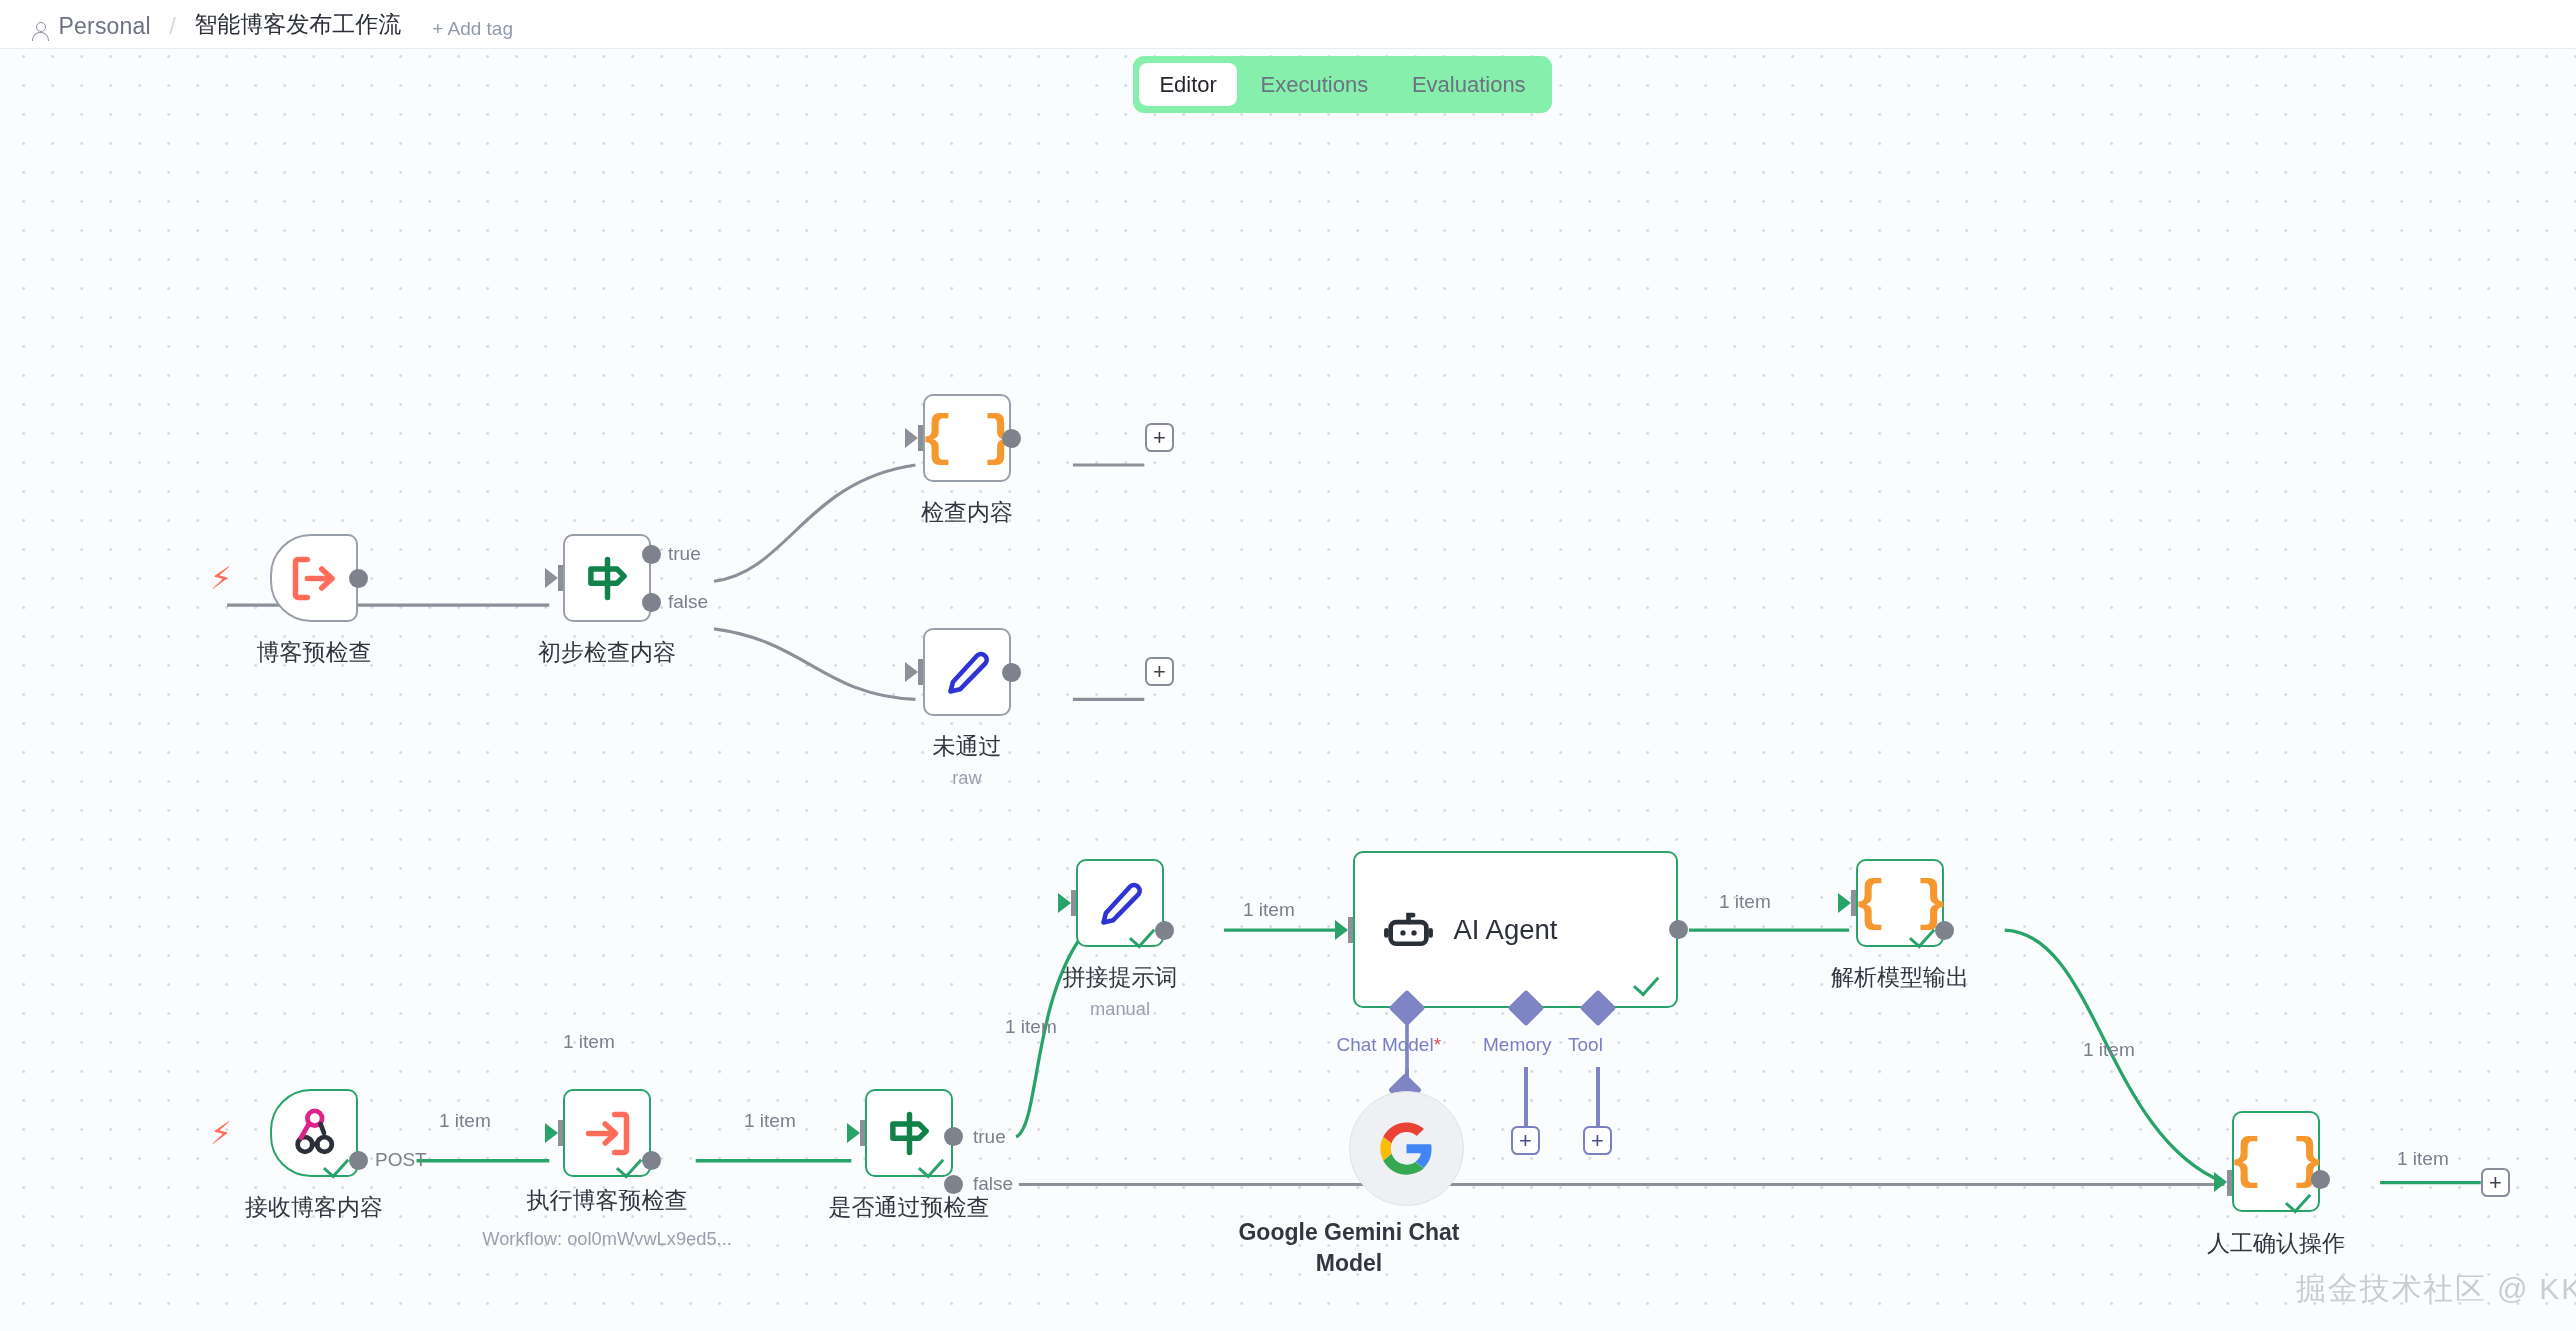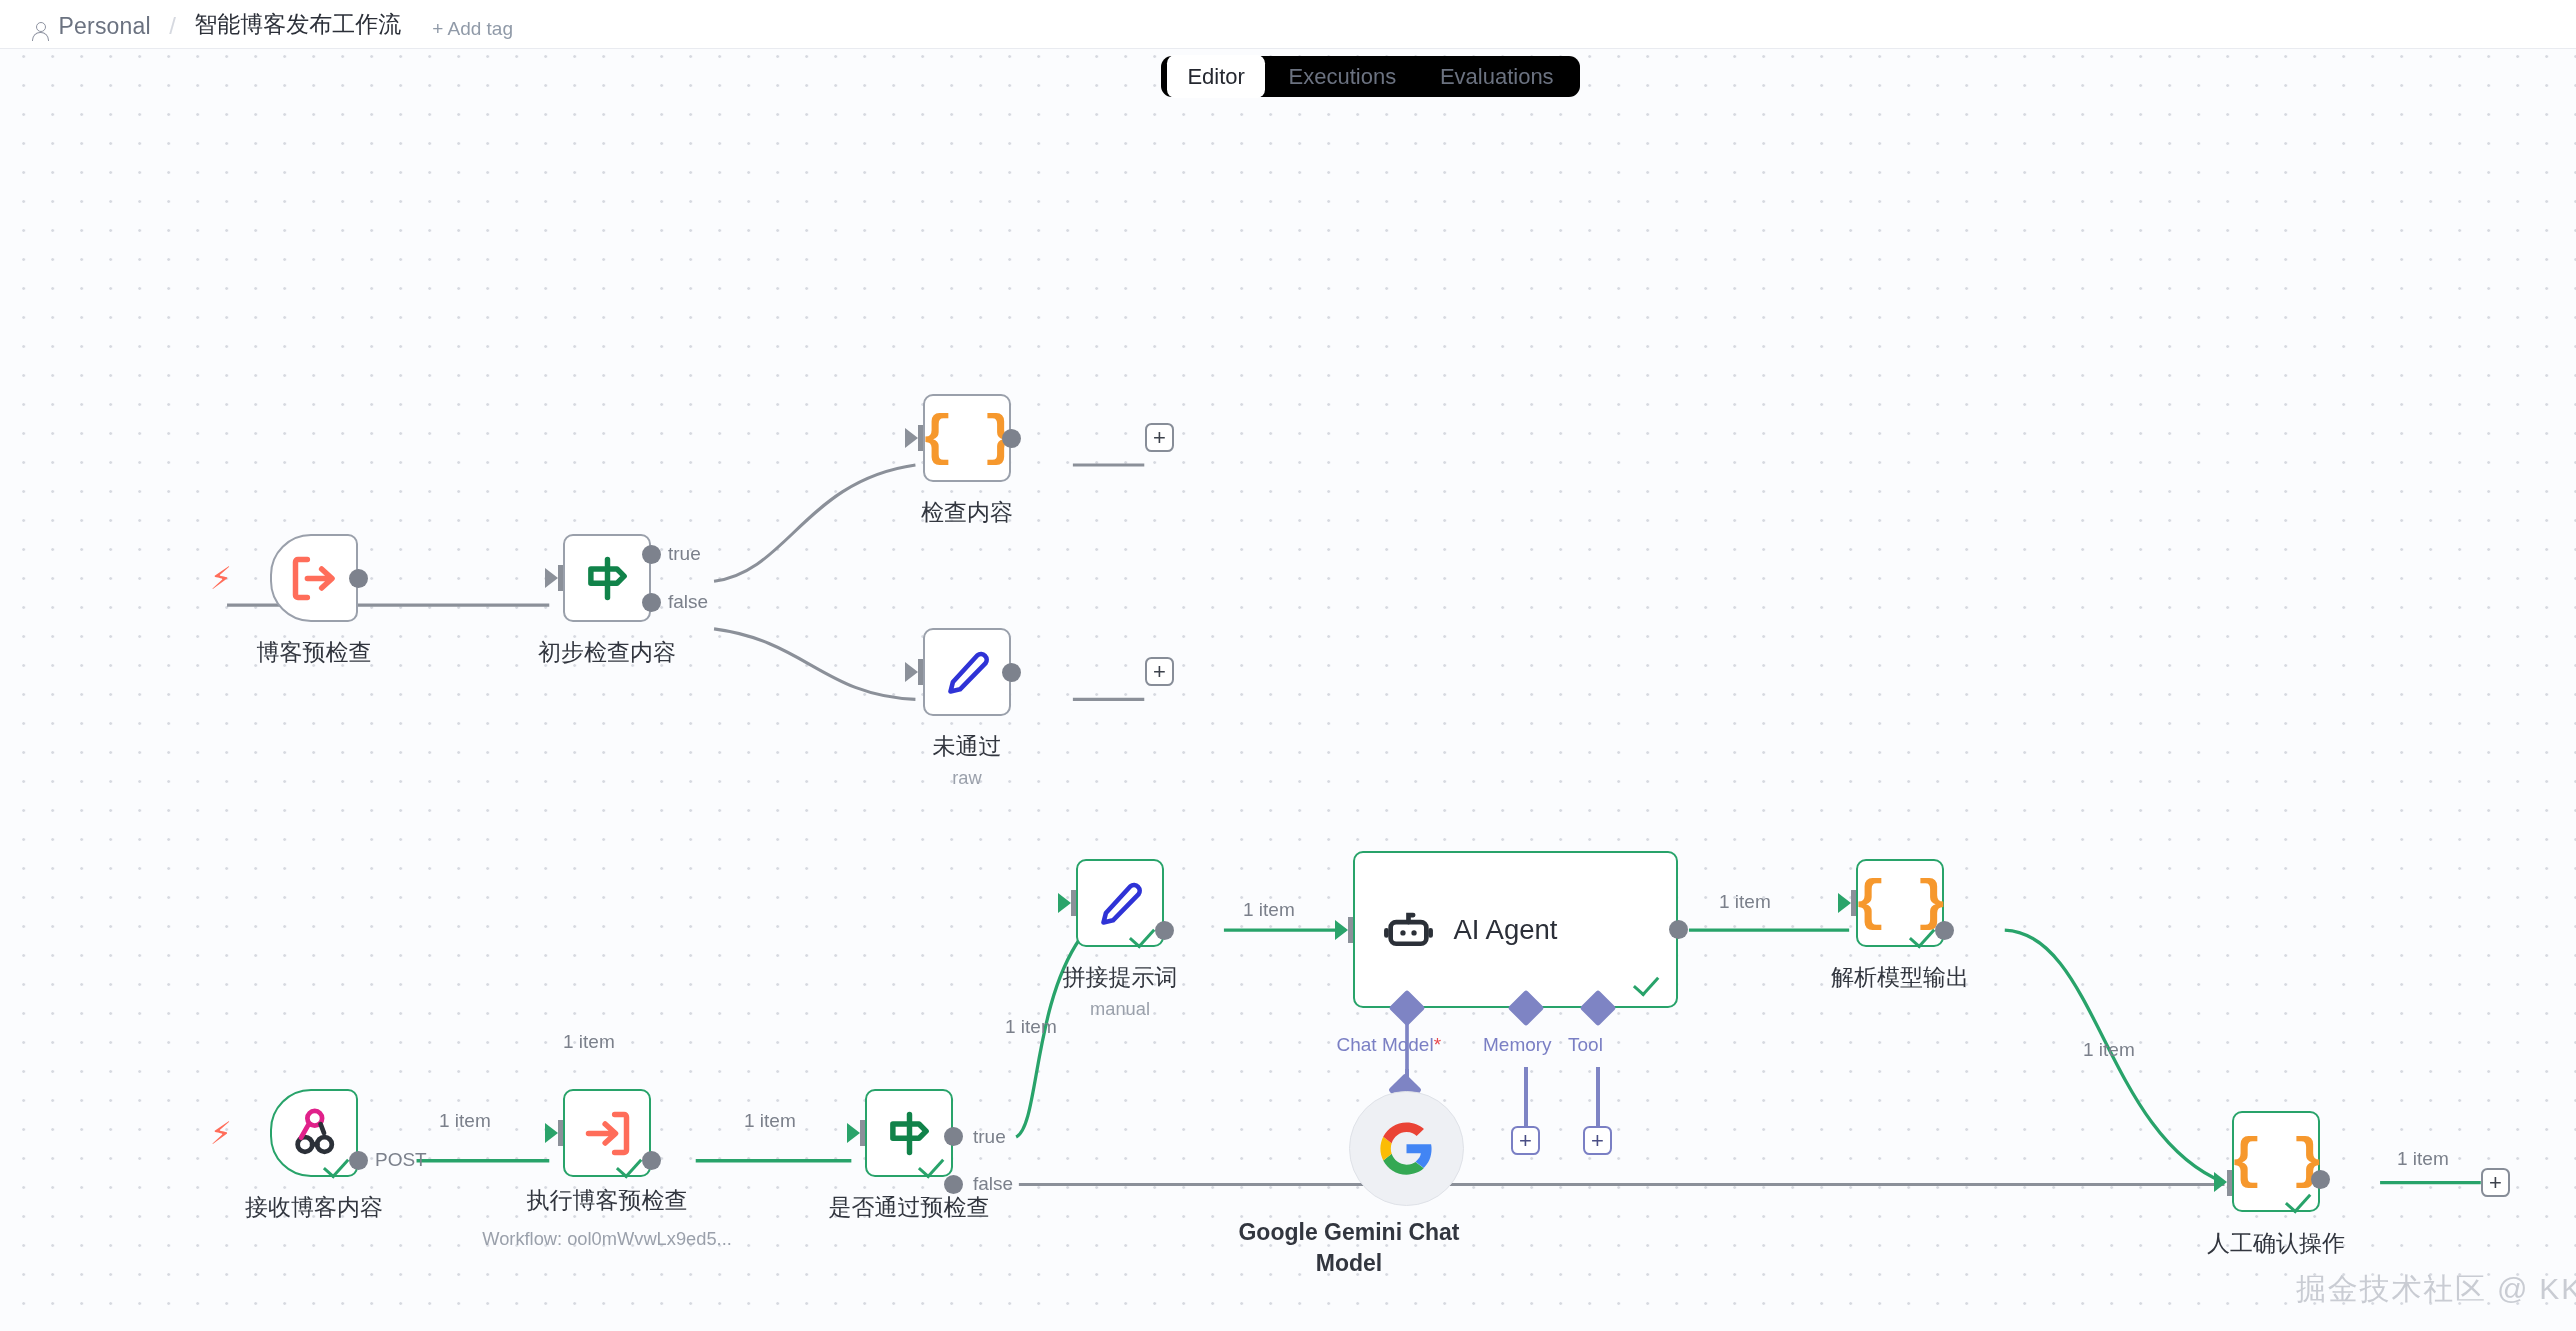--- a/index.html
+++ b/index.html
@@ -65,25 +65,24 @@
   .dots-icon {
     margin-left: 40px; margin-right: 37px; font-size: 27.5px; color: #6b7280;
     letter-spacing: 1.8px; cursor: pointer; line-height: 9.2px; padding-bottom: 5.5px;
   }
   .tb-divider { width: 0.9px; height: 49px; background: #e3e5ea; }
   .tb-rightpanel { width: 52px; height: 49px; background: #eef0f4; border-left: 0.9px solid #e3e5ea; border-radius: 0 0 0 7.3px; }
 
   
   #tabs {
     position: absolute; top: 56px; left: 1133px;
-    height: 41px; padding: 6.4px;
-    background: #000000; border-radius: 11px;
+    height: 57px; padding: 6.4px;
+    background: #86efac; border-radius: 11px;
     display: flex; align-items: center; gap: 3.7px;
     z-index: 35;
-    margin-left: 28px;
   }
   .tab {
     padding: 8.2px 20px; border-radius: 8.2px;
     font-size: 22px; color: #6b7280; cursor: pointer; white-space: nowrap;
   }
   .tab.active { background: #ffffff; color: #24272f; }
 
   
   .node { position: absolute; }
   .nbox {

